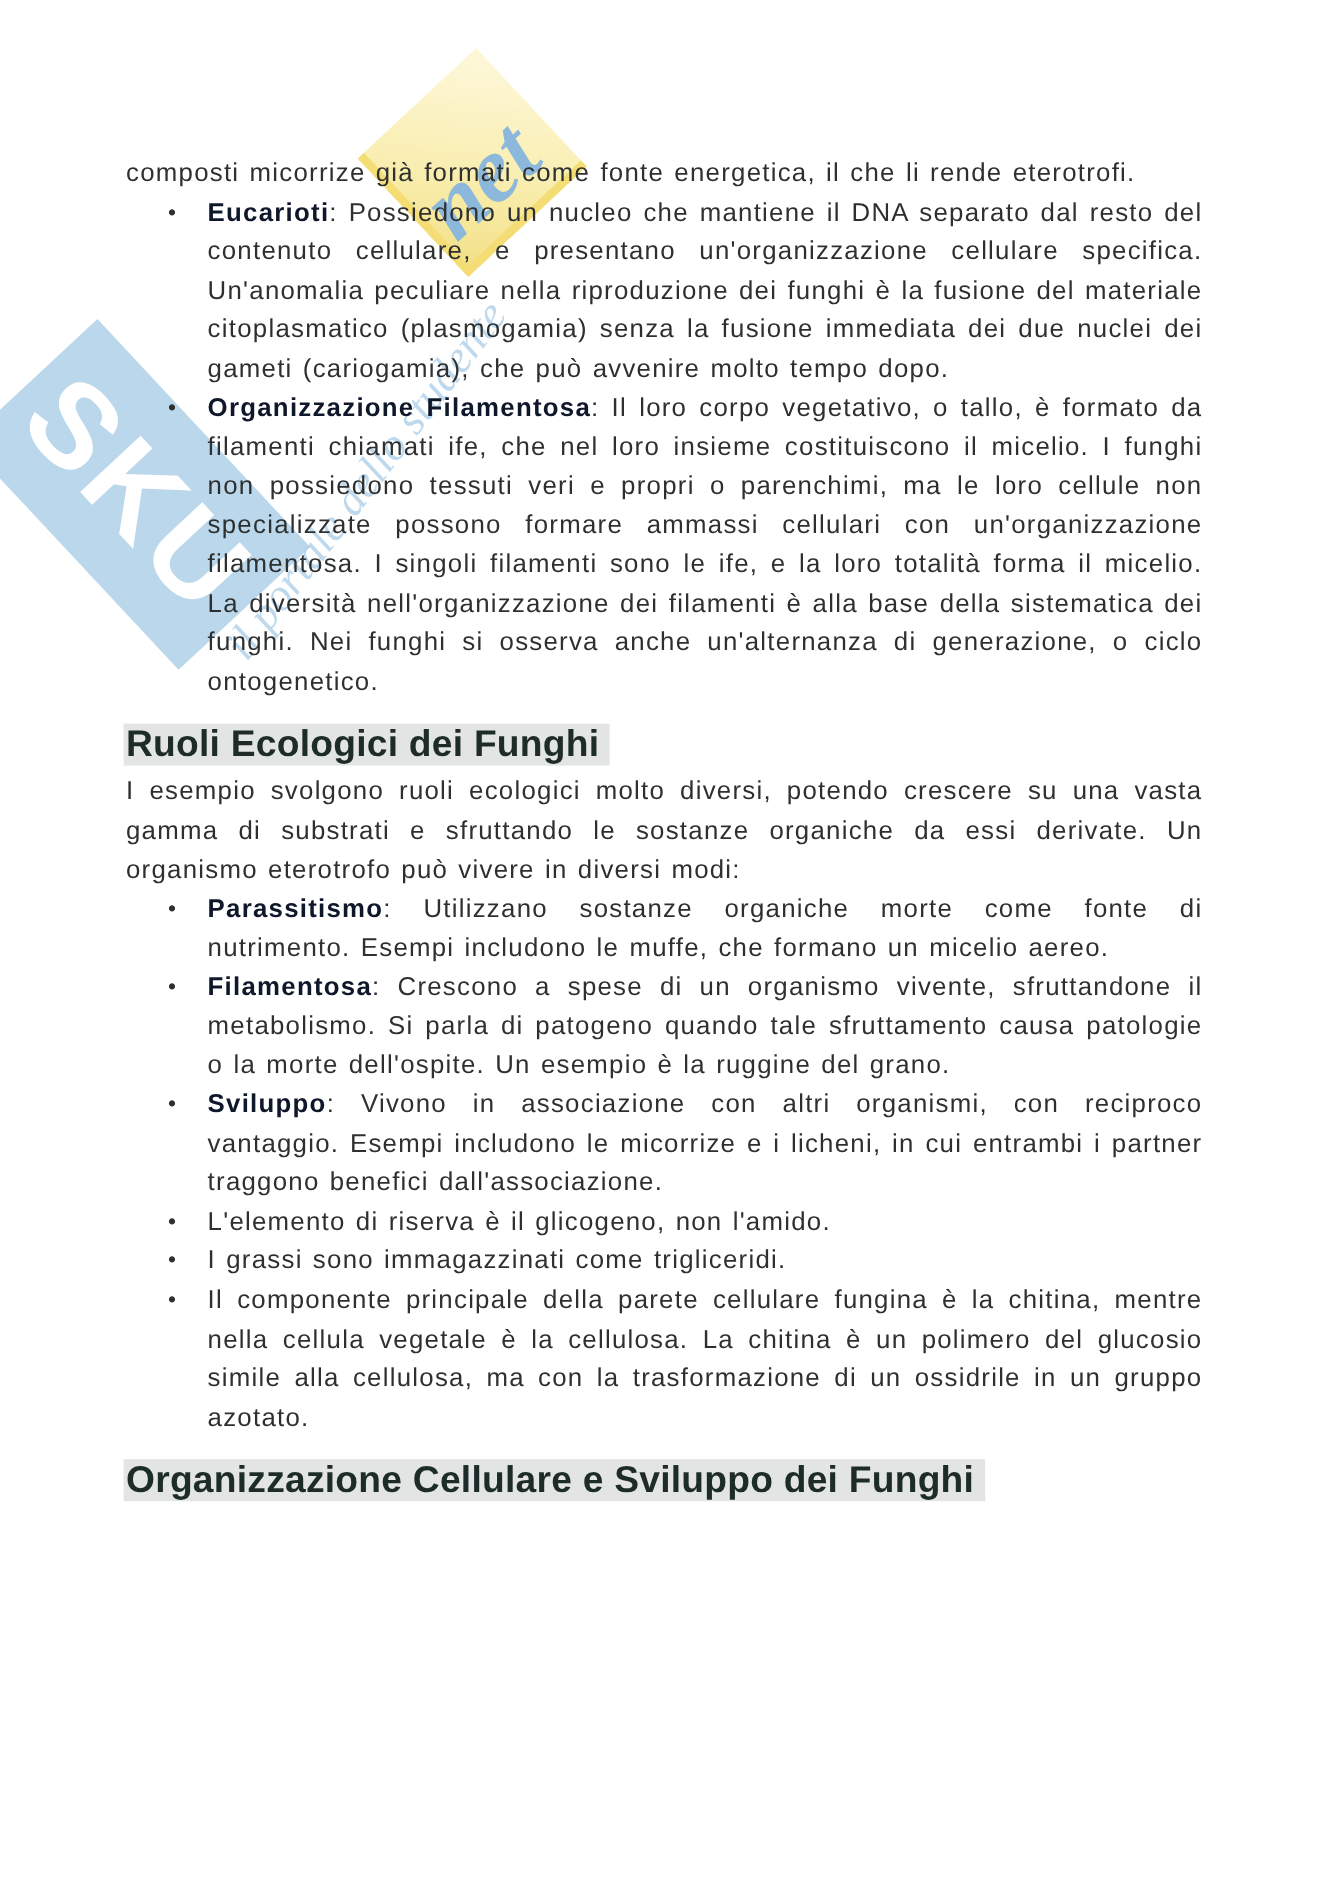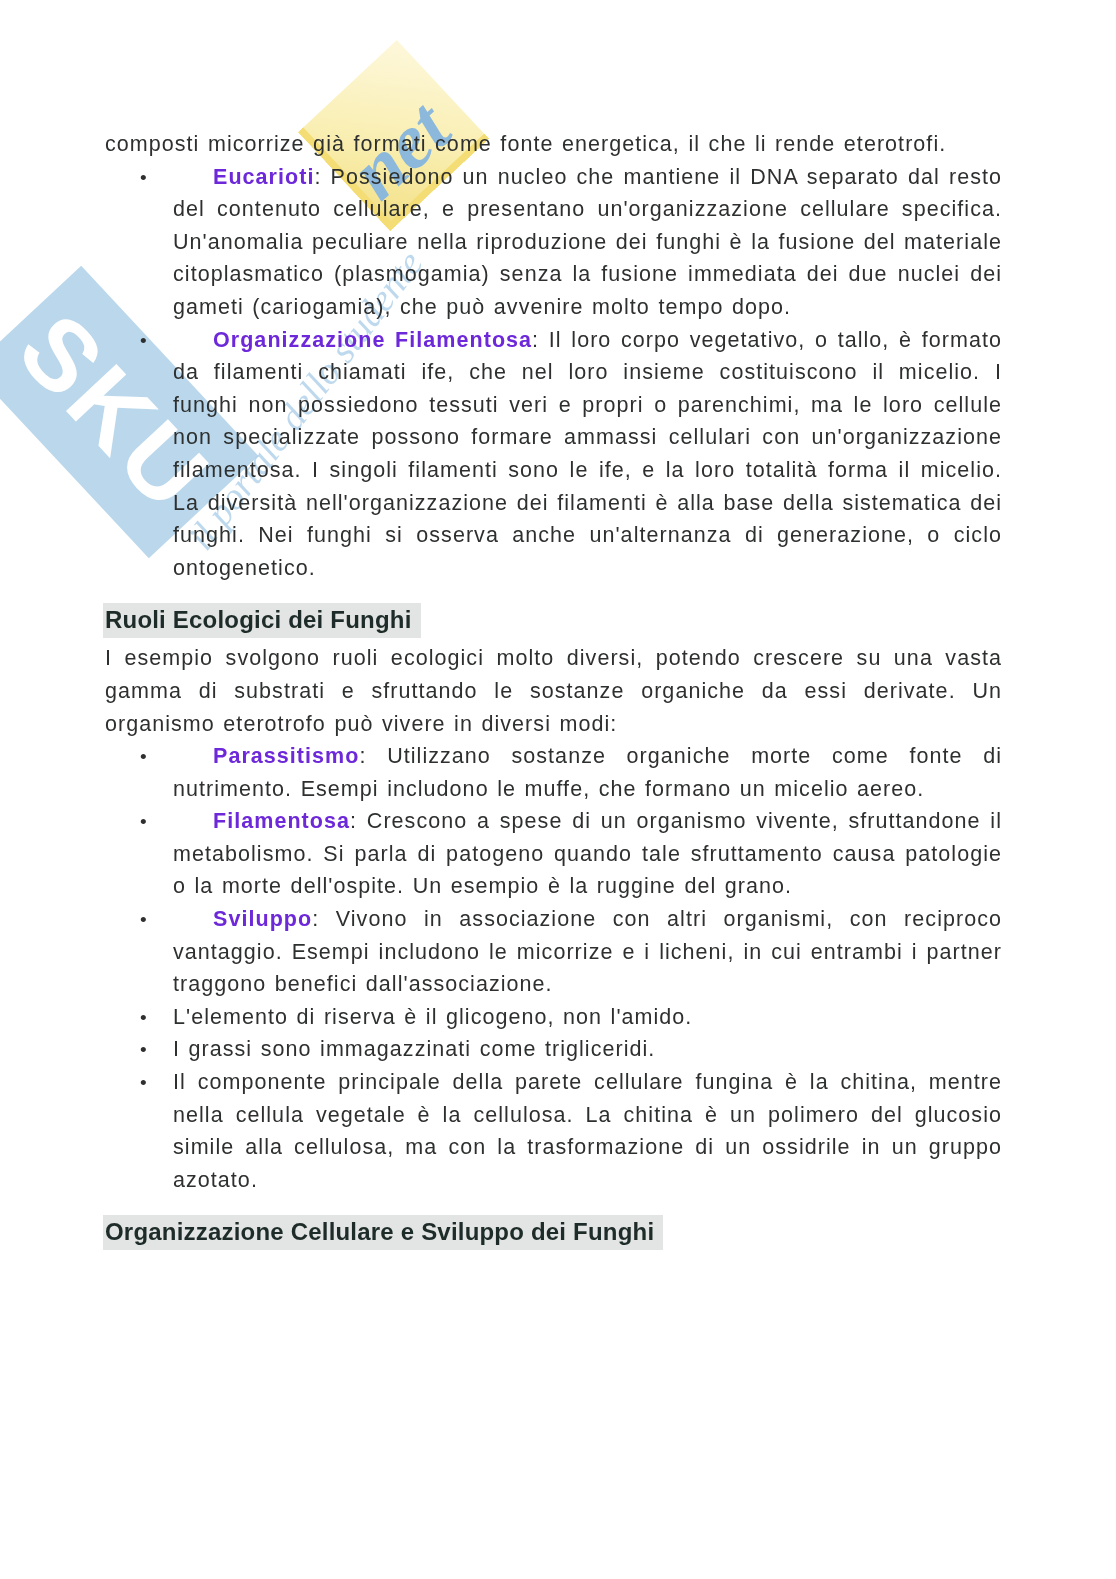--- a/index.html
+++ b/index.html
@@ -41,25 +41,25 @@
     color:#2e302f;font-size:21.5px;line-height:32.6px;
     text-align:justify;letter-spacing:1.05px;word-spacing:1.5px;
   }
   .doc p{margin:0;}
   .continuation{margin-left:68px;}
   .bullet{position:relative;margin-left:68px;}
   .dot{
     position:absolute;left:-33px;top:1px;font-size:19px;color:#2e302f;
     letter-spacing:0;
   }
-  .bullet strong{font-weight:bold;color:#6d28d9;margin-left:40px;}
+  .bullet strong{font-weight:bold;color:#0f172a;}
   .hwrap{margin:19px 0 4px 0;line-height:31px;text-align:left;}
   .heading{
     display:inline-block;background:#e3e5e4;color:#1e2c29;
-    font-weight:bold;font-size:24px;letter-spacing:.2px;word-spacing:0;
+    font-weight:bold;font-size:31px;letter-spacing:.2px;word-spacing:0;
     padding:1px 9px 3px 2px;margin-left:-2px;
   }
 </style>
 </head>
 <body>
 
 <div class="watermark">
   <div class="wm-band">
     <span>SKU</span>
   </div>

